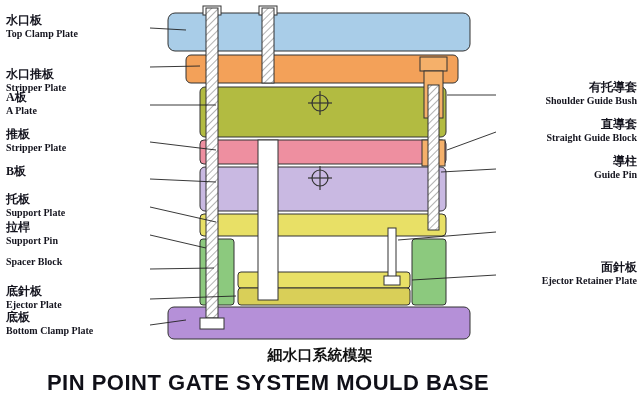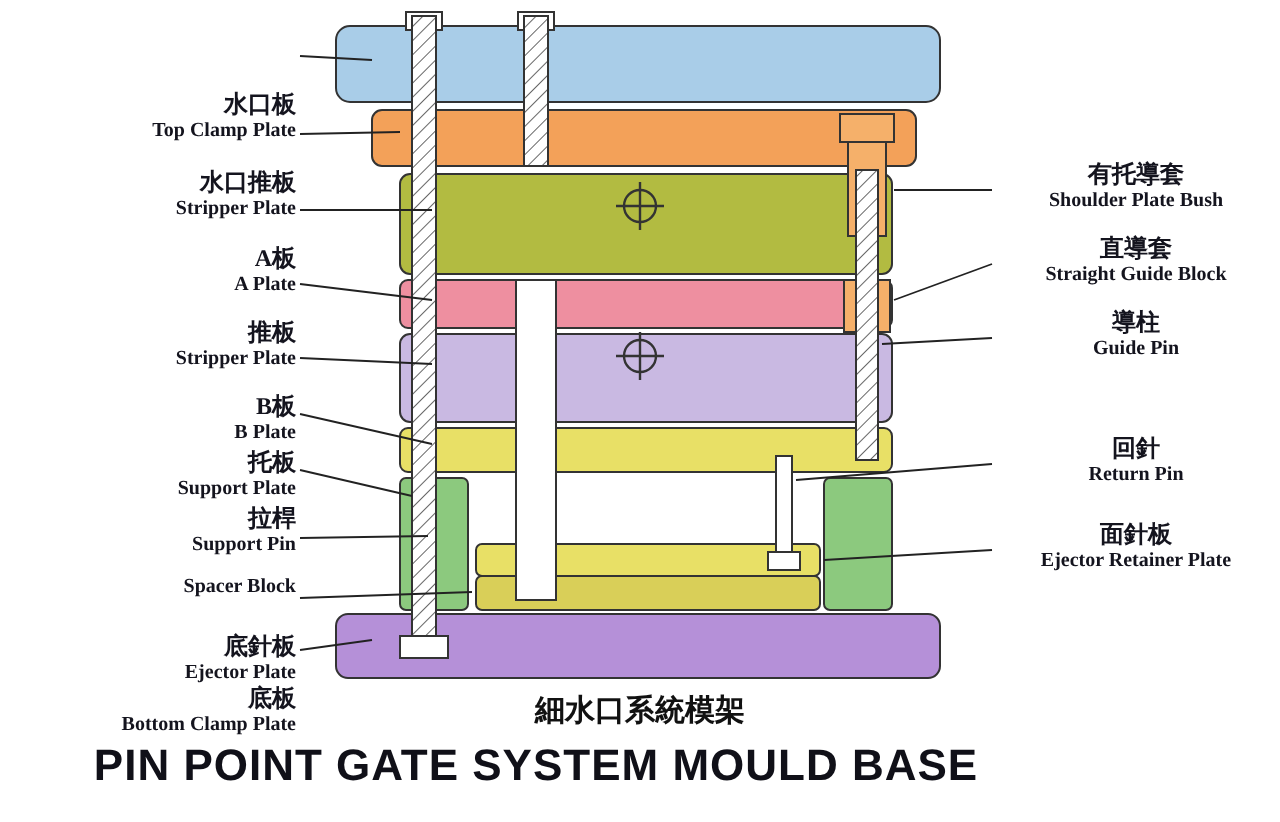--- a/index.html
+++ b/index.html
@@ -5,22 +5,22 @@
   html,body { margin:0; padding:0; background:#e8e8e8; }
   #stage {
     position:relative; width:640px; height:411px; margin:0 auto;
     background:#ffffff; overflow:hidden;
     font-family:"Liberation Serif", serif;
   }
   #diagram-svg { position:absolute; left:0; top:0; }
   .lbl { position:absolute; font-weight:bold; color:#14141e; line-height:13px; }
   .lbl .zh { font-size:12px; }
   .lbl .en { font-size:10px; white-space:nowrap; }
-  .lbl.left  { left:6px;  width:142px; text-align:right;margin-top:32px; }
-  .lbl.right { left:499px; width:138px; text-align:center; }
+  .lbl.left  { left:6px;  width:142px; text-align:left; }
+  .lbl.right { left:499px; width:138px; text-align:right; }
   .title-zh {
     position:absolute; left:0; top:346px; width:640px; text-align:center;
     font-size:15px; font-weight:bold; color:#111;
     font-family:"Liberation Serif", serif;
   }
   .title-en {
     position:absolute; left:0; top:370px; width:536px; text-align:center;
     font-size:22px; font-weight:bold; letter-spacing:0.5px; color:#101018;
     font-family:"Liberation Sans", sans-serif;
   }
@@ -95,35 +95,34 @@
       <line x1="496" y1="169" x2="441" y2="172"></line>
       <line x1="496" y1="232" x2="398" y2="240"></line>
       <line x1="496" y1="275" x2="412" y2="280"></line>
     </g>
   </svg>
 
   <div class="lbl left" style="top:14px">
     <div class="zh">水口板</div>
     <div class="en">Top Clamp Plate</div>
   </div>
-  <div class="lbl left" style="top:53px">
+  <div class="lbl left" style="top:68px">
     <div class="zh">水口推板</div>
     <div class="en">Stripper Plate</div>
   </div>
   <div class="lbl left" style="top:91px">
     <div class="zh">A板</div>
     <div class="en">A Plate</div>
   </div>
   <div class="lbl left" style="top:128px">
     <div class="zh">推板</div>
     <div class="en">Stripper Plate</div>
   </div>
   <div class="lbl left" style="top:165px">
     <div class="zh">B板</div>
-    <div class="en">B Plate</div>
   </div>
   <div class="lbl left" style="top:193px">
     <div class="zh">托板</div>
     <div class="en">Support Plate</div>
   </div>
   <div class="lbl left" style="top:221px">
     <div class="zh">拉桿</div>
     <div class="en">Support Pin</div>
   </div>
   <div class="lbl left" style="top:255px">
@@ -133,33 +132,29 @@
     <div class="zh">底針板</div>
     <div class="en">Ejector Plate</div>
   </div>
   <div class="lbl left" style="top:311px">
     <div class="zh">底板</div>
     <div class="en">Bottom Clamp Plate</div>
   </div>
 
   <div class="lbl right" style="top:81px">
     <div class="zh">有托導套</div>
-    <div class="en">Shoulder Plate Bush</div>
+    <div class="en">Shoulder Guide Bush</div>
   </div>
   <div class="lbl right" style="top:118px">
     <div class="zh">直導套</div>
     <div class="en">Straight Guide Block</div>
   </div>
   <div class="lbl right" style="top:155px">
     <div class="zh">導柱</div>
     <div class="en">Guide Pin</div>
-  </div>
-  <div class="lbl right" style="top:218px">
-    <div class="zh">回針</div>
-    <div class="en">Return Pin</div>
   </div>
   <div class="lbl right" style="top:261px">
     <div class="zh">面針板</div>
     <div class="en">Ejector Retainer Plate</div>
   </div>
 
   <div class="title-zh">細水口系統模架</div>
   <div class="title-en">PIN POINT GATE SYSTEM MOULD BASE</div>
 
 </div>

